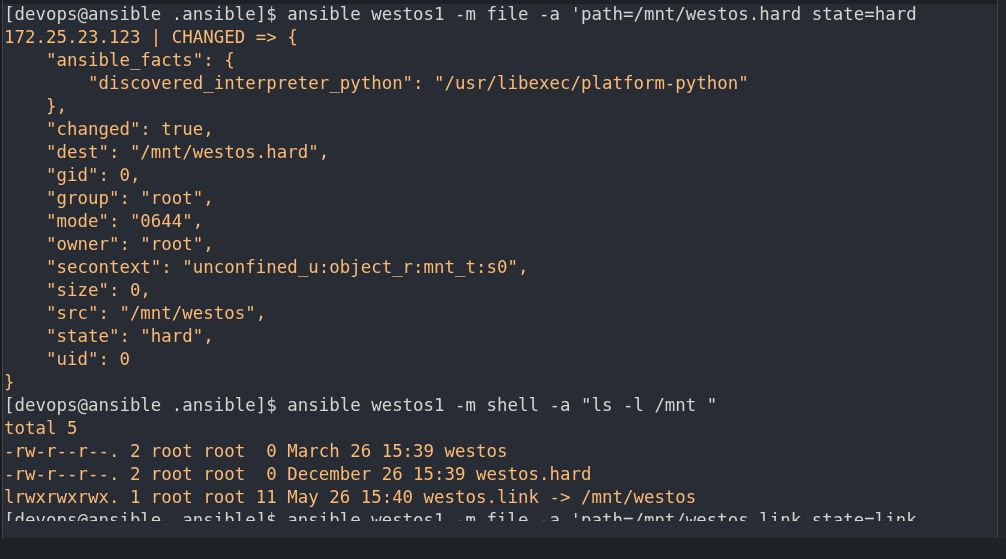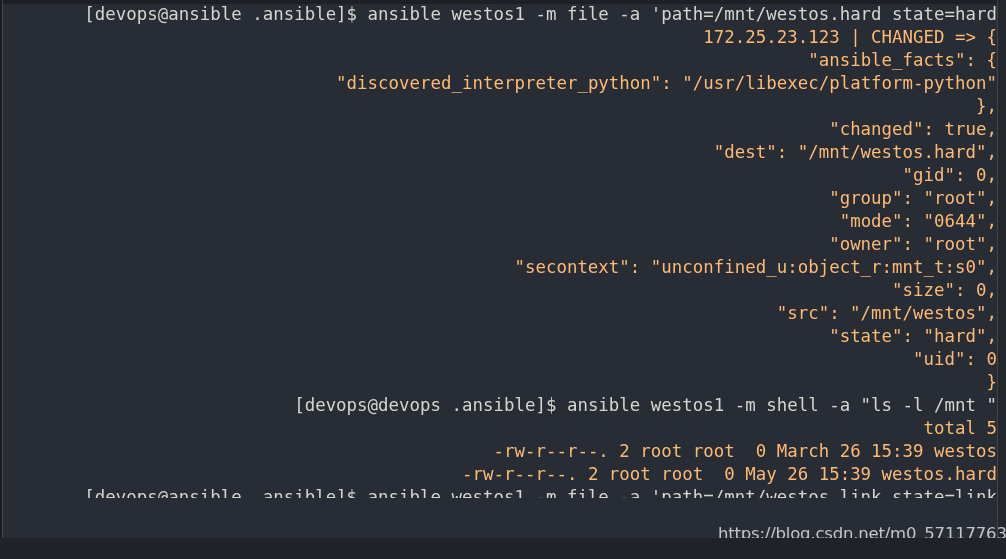--- a/index.html
+++ b/index.html
@@ -14,21 +14,20 @@
     font-family: "DejaVu Sans Mono", "Liberation Mono", monospace;
   }
 
   #terminal {
     position: relative;
     width: 1006px;
     height: 538px;
     background: #282c34;
     box-sizing: border-box;
     overflow: hidden;
-    text-align: right;
   }
 
   
   .edge-left {
     position: absolute;
     left: 2px;
     top: 0;
     width: 1px;
     height: 559px;
     background: #4a4f58;
@@ -127,21 +126,21 @@
     <span class="line c-yellow">    "gid": 0,</span>
     <span class="line c-yellow">    "group": "root",</span>
     <span class="line c-yellow">    "mode": "0644",</span>
     <span class="line c-yellow">    "owner": "root",</span>
     <span class="line c-yellow">    "secontext": "unconfined_u:object_r:mnt_t:s0",</span>
     <span class="line c-yellow">    "size": 0,</span>
     <span class="line c-yellow">    "src": "/mnt/westos",</span>
     <span class="line c-yellow">    "state": "hard",</span>
     <span class="line c-yellow">    "uid": 0</span>
     <span class="line c-yellow">}</span>
-    <span class="line c-prompt">[devops@devops .ansible]$ ansible westos1 -m shell -a "ls -l /mnt "</span>
+    <span class="line c-prompt">[devops@ansible .ansible]$ ansible westos1 -m shell -a "ls -l /mnt "</span>
     <span class="line c-yellow">total 5</span>
     <span class="line c-yellow">-rw-r--r--. 2 root root  0 March 26 15:39 westos</span>
-    <span class="line c-yellow">-rw-r--r--. 2 root root  0 May 26 15:39 westos.hard</span>
+    <span class="line c-yellow">-rw-r--r--. 2 root root  0 December 26 15:39 westos.hard</span>
+    <span class="line c-yellow">lrwxrwxrwx. 1 root root 11 May 26 15:40 westos.link -&gt; /mnt/westos</span>
     <span class="line c-prompt clipped">[devops@ansible .ansible]$ ansible westos1 -m file -a 'path=/mnt/westos.link state=link</span>
   </div>
 
-  <div id="watermark">https://blog.csdn.net/m0_57117763</div>
 </div>
 
 </body></html>

